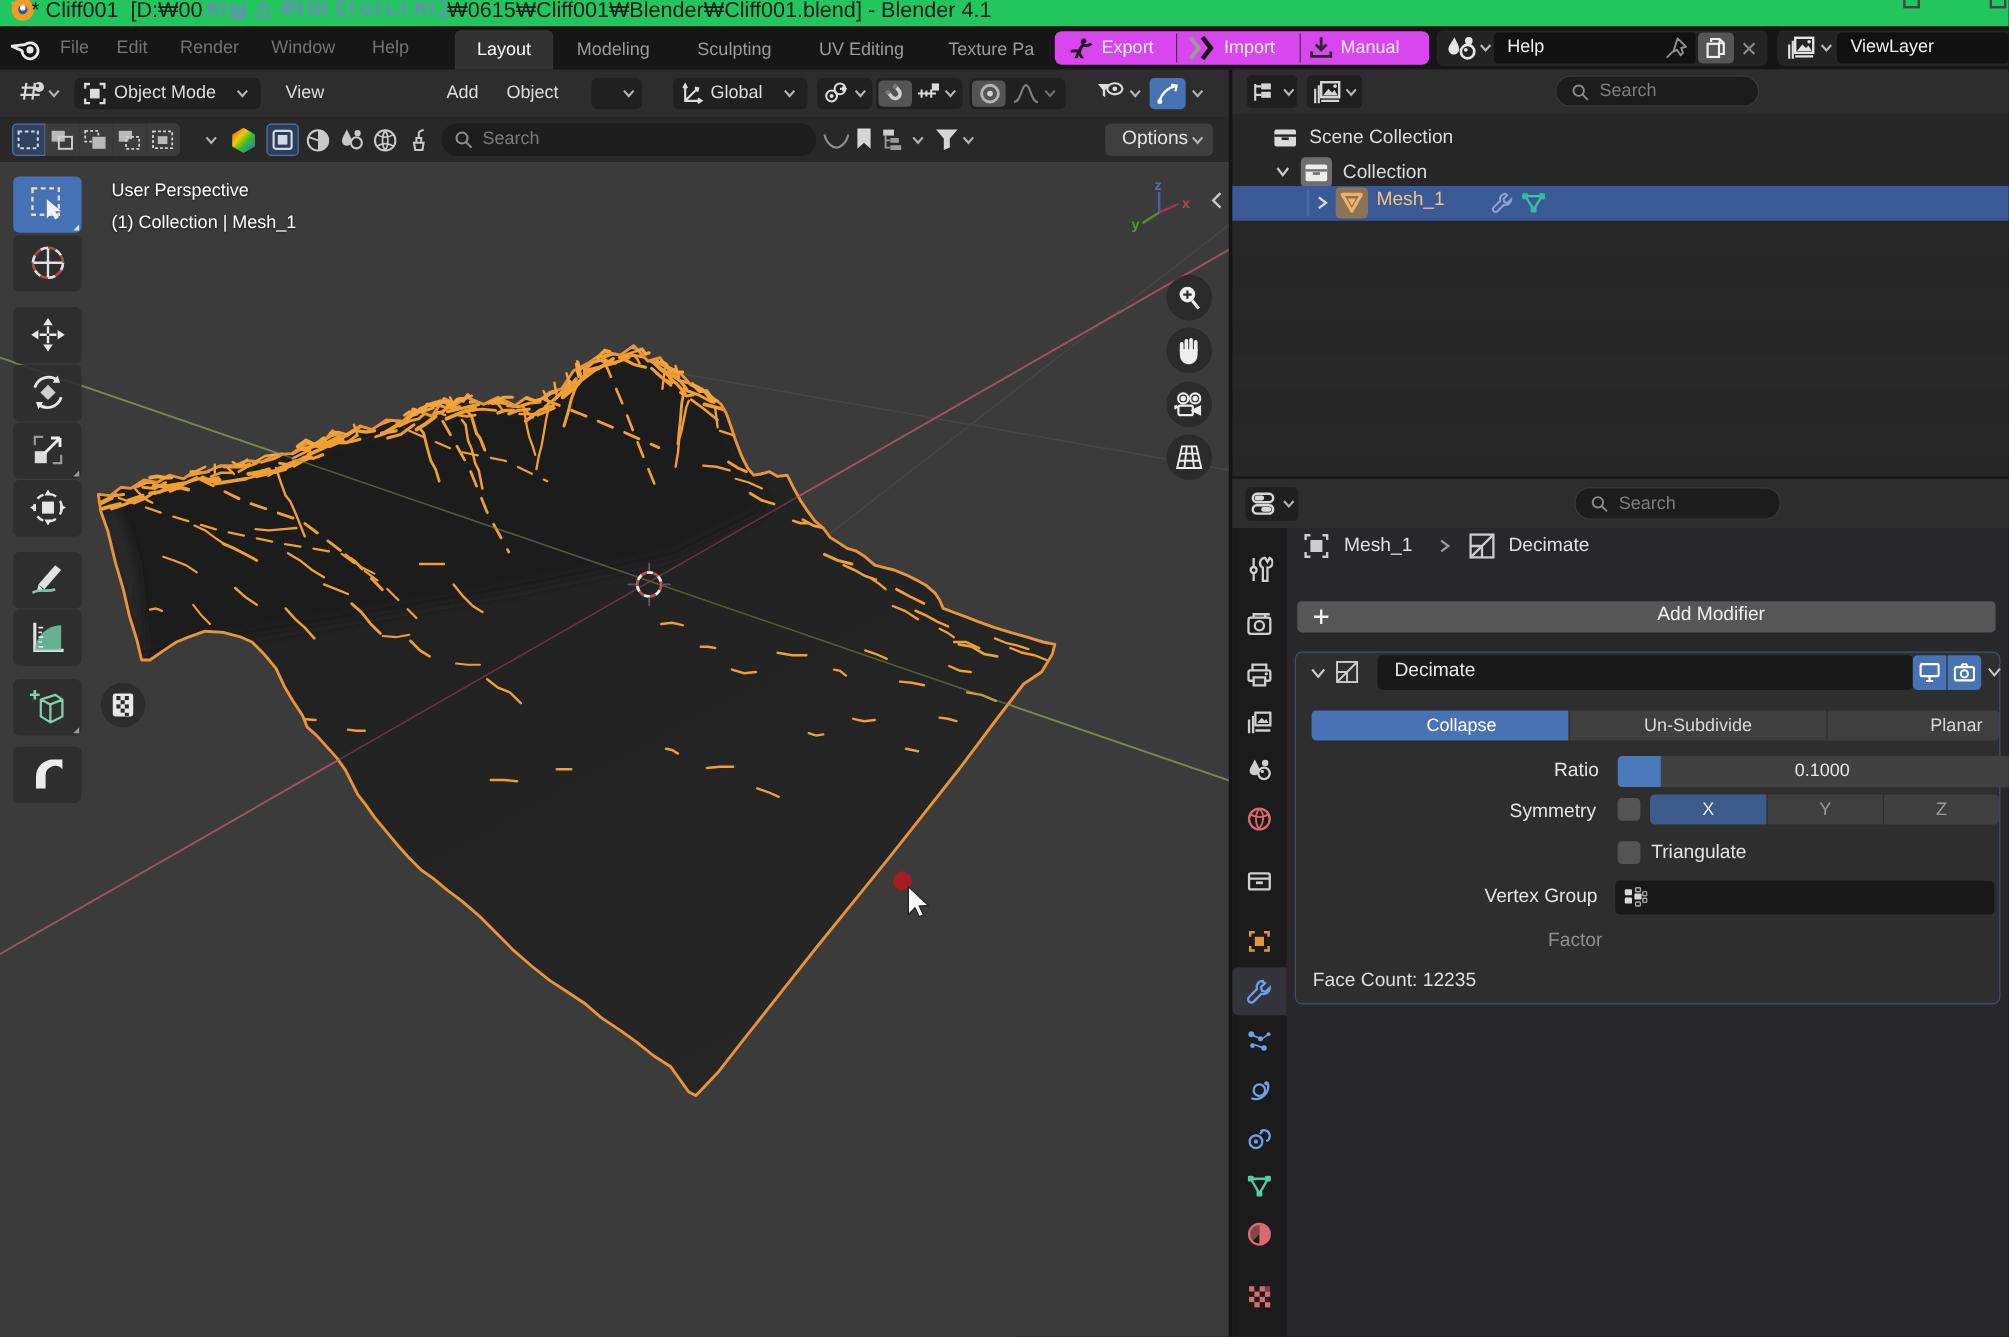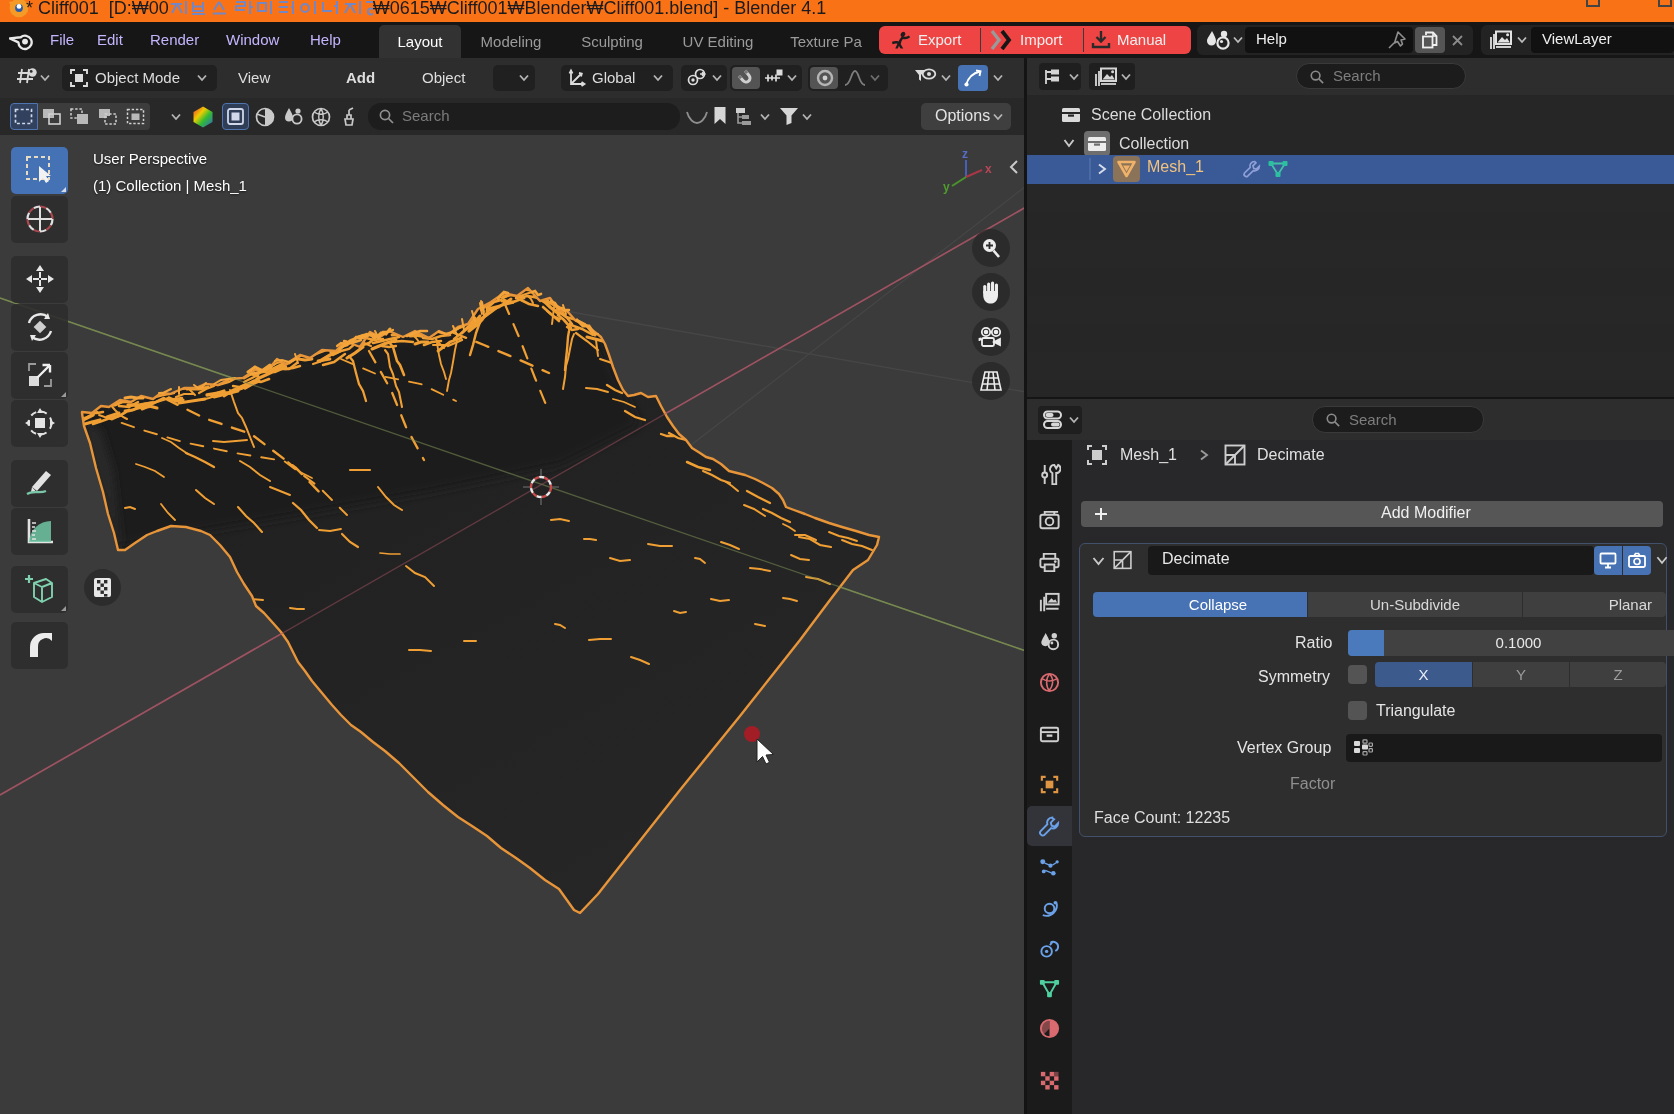--- a/index.html
+++ b/index.html
@@ -1,25 +1,25 @@
 <!DOCTYPE html>
 <html><head><meta charset="utf-8">
 <style>
 * { margin:0; padding:0; box-sizing:border-box; }
 html,body { width:1674px; height:1114px; overflow:hidden; background:#1d1d1d;
   font-family:"Liberation Sans", sans-serif; -webkit-font-smoothing:antialiased; }
 .abs { position:absolute; }
 #page { position:relative; width:1674px; height:1114px; }
 
 
-#titlebar { position:absolute; left:0; top:0; width:1674px; height:22px; background:#f97316; color:#111; font-size:15px; overflow:hidden; }
+#titlebar { position:absolute; left:0; top:0; width:1674px; height:22px; background:#22c55e; color:#111; font-size:15px; overflow:hidden; }
 
 
 #topbar { position:absolute; left:0; top:22px; width:1674px; height:36px; background:#161616; color:#d4d4d4; font-size:15px; }
-.menuitem { position:absolute; top:0; height:36px; line-height:36px; color:#c4b5fd; }
+.menuitem { position:absolute; top:0; height:36px; line-height:36px; color:#737373; }
 .tab { position:absolute; top:3px; height:33px; line-height:33px; color:#9b9b9b; text-align:center; }
 .tab.active { background:#323232; border-radius:5px 5px 0 0; color:#fdfdfd; }
 
 
 #vphead { position:absolute; left:0; top:58px; width:1026px; height:40px; background:#2d2d2d; color:#dddddd; font-size:15px; }
 #toolhead { position:absolute; left:0; top:98px; width:1026px; height:37px; background:#282828; }
 .ddark { position:absolute; background:#202020; border-radius:5px; }
 .hmenu { position:absolute; top:0; height:40px; line-height:40px; color:#dedede; }
 
 
@@ -88,21 +88,21 @@
   <div class="menuitem" style="left:97px;">Edit</div>
   <div class="menuitem" style="left:150px;">Render</div>
   <div class="menuitem" style="left:226px;">Window</div>
   <div class="menuitem" style="left:310px;">Help</div>
   <div class="tab active" style="left:379px; width:82px;">Layout</div>
   <div class="tab" style="left:466px; width:90px;">Modeling</div>
   <div class="tab" style="left:566px; width:92px;">Sculpting</div>
   <div class="tab" style="left:668px; width:100px;">UV Editing</div>
   <div class="tab" style="left:778px; width:96px; overflow:hidden;">Texture Pa</div>
 
-  <div class="abs" style="left:879px; top:4px; width:312px; height:28px; background:#ef4444; border-radius:6px; color:#efefef;">
+  <div class="abs" style="left:879px; top:4px; width:312px; height:28px; background:#d946ef; border-radius:6px; color:#efefef;">
     <svg class="abs" style="left:12px; top:4px;" width="22" height="20" viewBox="0 0 24 22">
           <path d="M13 2c2 0 3 1.4 2.6 3 -.3 1.2-1.4 2-2.6 2 2.6 .8 4.6 .4 6.4-1l1.6 2c-2.4 2-5 2.6-8 1.8 -1.4 1.8-2.2 3.8-2.4 6l2.8 4.6h-3l-1.8-3 -1.2 3h-2.8l2.4-5.4c-1.6-.4-3.4-.2-5.4 .6l-.6-2.6c2.6-1 5-1.2 7.2-.4 .8-2 2-3.8 3.4-5.2 -1-.6-1.4-1.6-1-2.8 .4-1.4 1.6-2.6 3.4-2.6z" fill="#1c1c1c"></path>
         </svg>
     <span class="abs" style="left:39px; top:4px; line-height:20px;">Export</span>
     <div class="abs" style="left:101px; top:2px; width:1px; height:24px; background:#3a3a3a;"></div>
     <svg class="abs" style="left:110px; top:3px;" width="26" height="22" viewBox="0 0 26 22">
           <path d="M3 2 L10 11 L3 20" fill="none" stroke="#9a9a9a" stroke-width="3.4"></path>
           <path d="M13 2 L20 11 L13 20" fill="none" stroke="#161616" stroke-width="3.8"></path>
         </svg>
     <span class="abs" style="left:141px; top:4px; line-height:20px;">Import</span>
@@ -179,21 +179,21 @@
           </g>
       <rect x="6" y="6" width="8" height="8" fill="#dcdcdc"></rect>
     </svg>
     <span class="abs" style="left:33px; top:3px; line-height:20px;">Object Mode</span>
     <svg class="abs" style="left:135px; top:9px;" width="10" height="8" viewBox="0 0 10 8">
           <path d="M1 1.5 L5 6 L9 1.5" fill="none" stroke="#b5b5b5" stroke-width="1.8"></path>
         </svg>
   </div>
   <div class="hmenu" style="left:238px;">View</div>
   <div class="hmenu" style="left:297px;margin-top:32px;">Select</div>
-  <div class="hmenu" style="left:346px;font-weight:bold;">Add</div>
+  <div class="hmenu" style="left:372px;">Add</div>
   <div class="hmenu" style="left:422px;">Object</div>
   <div class="ddark" style="left:493px; top:7px; width:42px; height:26px;">
     <svg class="abs" style="left:26px; top:9px;" width="10" height="8" viewBox="0 0 10 8">
           <path d="M1 1.5 L5 6 L9 1.5" fill="none" stroke="#b5b5b5" stroke-width="1.8"></path>
         </svg>
   </div>
   <div class="ddark" style="left:561px; top:7px; width:112px; height:26px;">
     <svg class="abs" style="left:6px; top:3px;" width="20" height="20" viewBox="0 0 20 20">
           <g stroke="#dcdcdc" stroke-width="1.8" fill="none">
             <path d="M4 3 V16 H17 M4 16 L14 6"></path>

